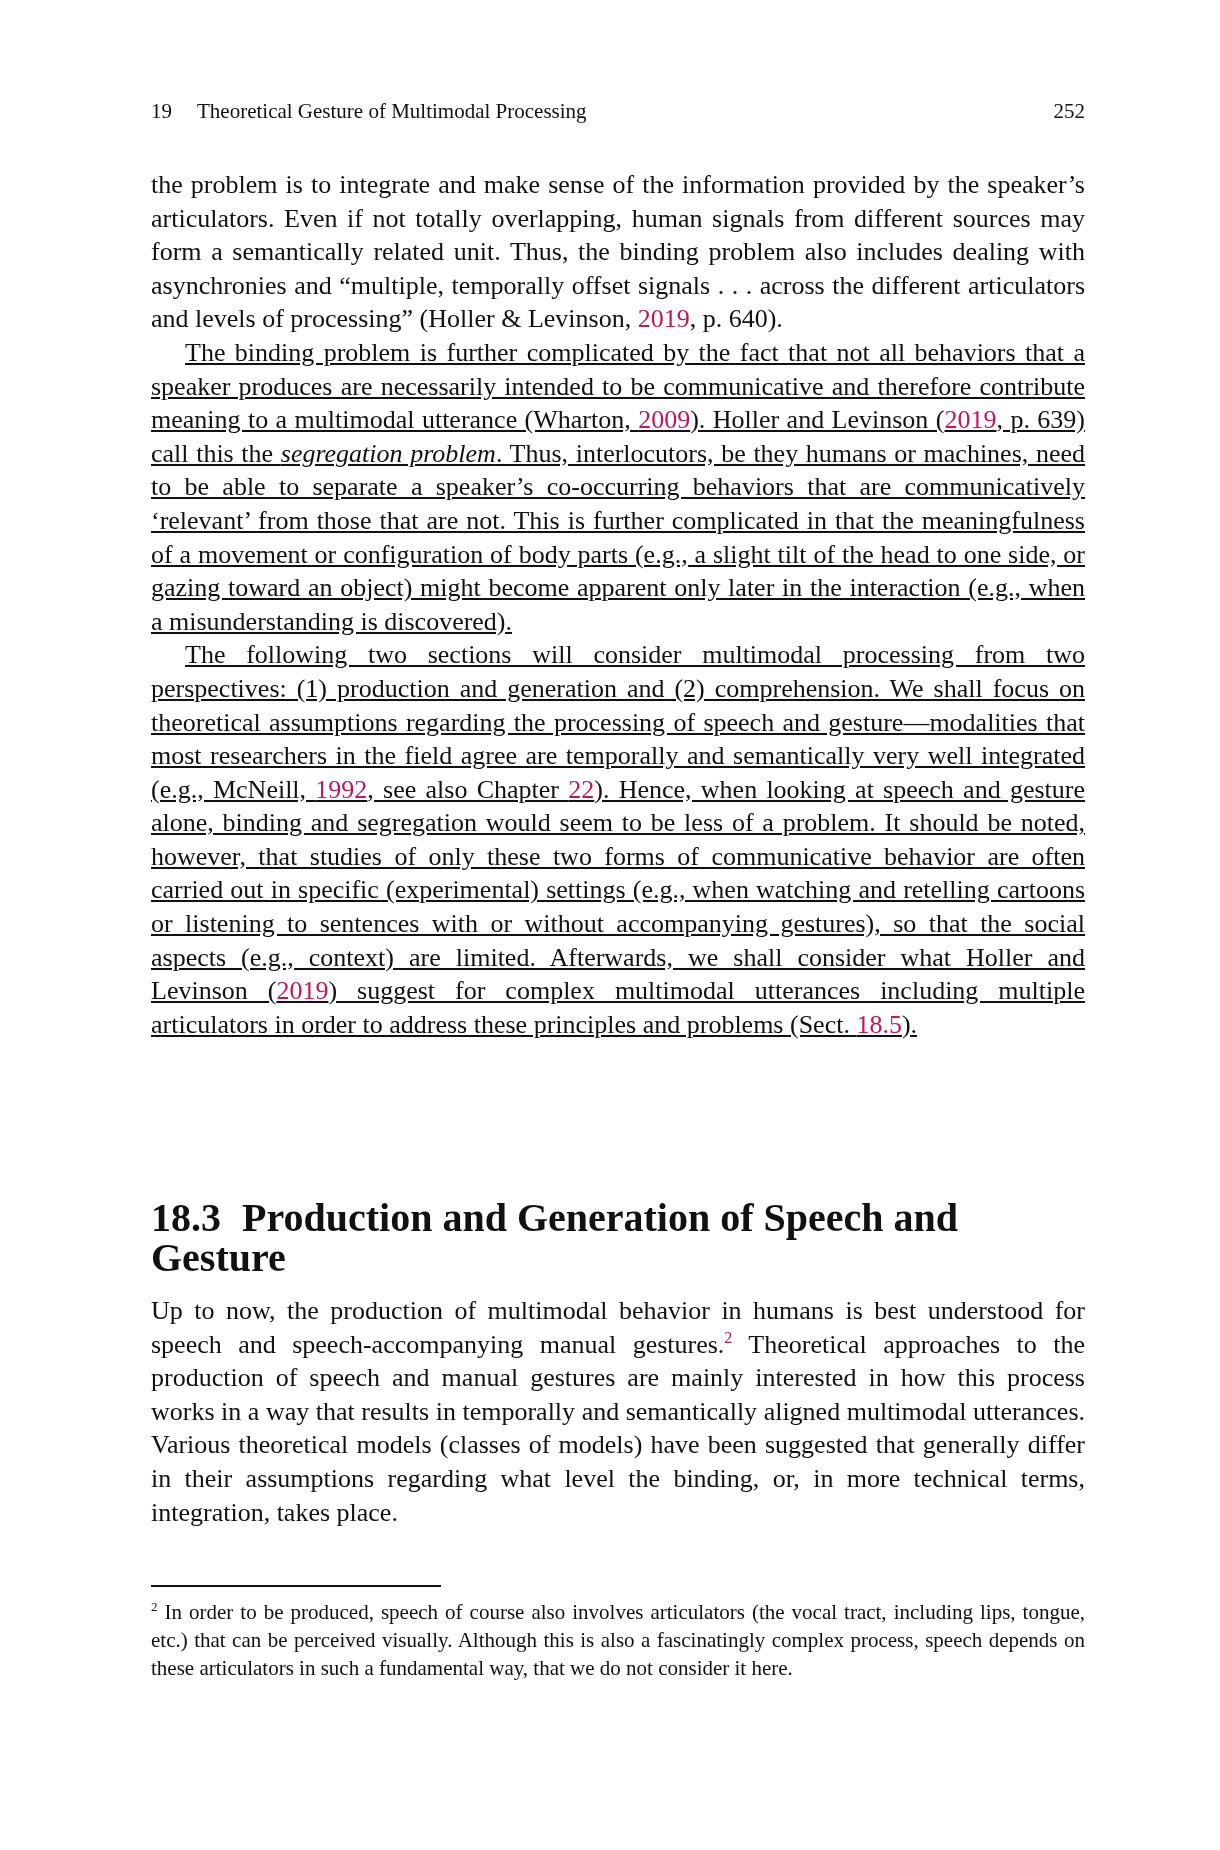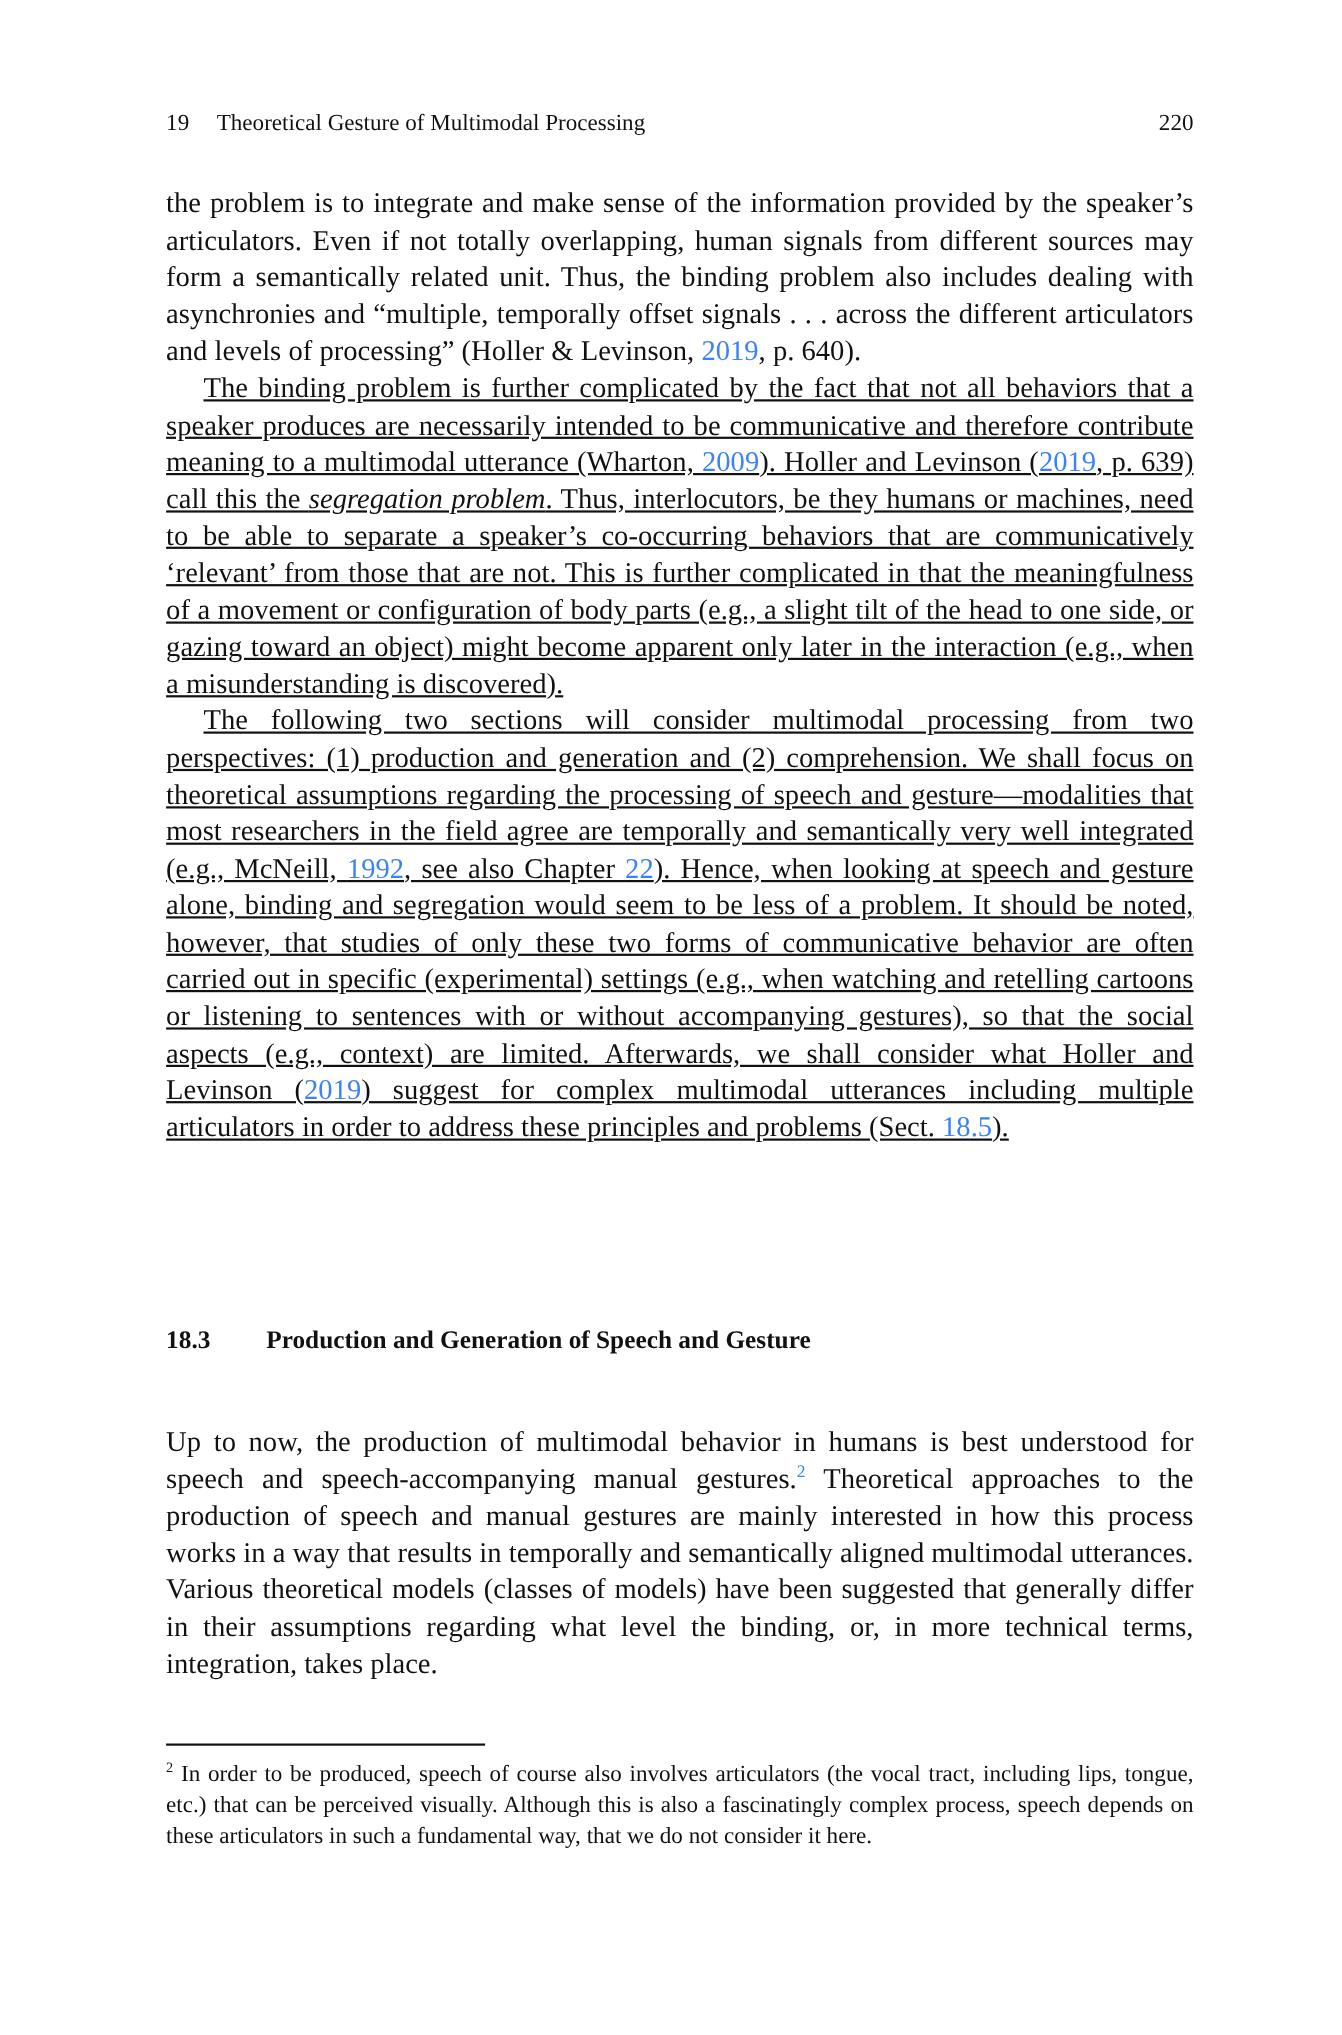--- a/index.html
+++ b/index.html
@@ -6,39 +6,39 @@
   body { width: 1220px; height: 1850px; position: relative; overflow: hidden;
          font-family: "Liberation Serif", "DejaVu Serif", serif; color: #111; }
   .running-head { position: absolute; left: 151px; top: 98px; width: 934px; height: 26px;
                   font-size: 21px; line-height: 26px; }
   .running-head .chap-num { display: inline-block; width: 46px; }
   .running-head .page-num { position: absolute; right: 0; top: 0; }
   .body { position: absolute; left: 151px; top: 168px; width: 934px;
           font-size: 26px; line-height: 33.6px; text-align: justify; hyphens: manual; }
   .body p { margin: 0; }
   .body p.indent { text-indent: 34px; text-decoration: underline; }
-  a.ref { color: #3b82f6; text-decoration: none; }
+  a.ref { color: #be185d; text-decoration: none; }
   .section-heading { position: absolute; left: 151px; top: 1198px; width: 934px;
-                     font-size: 23px; font-weight: bold; line-height: 40px; }
+                     font-size: 40px; font-weight: bold; line-height: 40px; }
   .section-heading .sec-num { display: inline-block; width: 91px; }
   .section-body { position: absolute; left: 151px; top: 1294px; width: 934px;
                   font-size: 26px; line-height: 33.6px; text-align: justify; }
   .section-body p { margin: 0; }
   sup.fnmark { font-size: 16px; line-height: 0; vertical-align: 10px; }
   .fn-rule { position: absolute; left: 151px; top: 1585px; width: 290px; height: 2px; background: #111; }
   .footnote { position: absolute; left: 151px; top: 1598px; width: 934px;
               font-size: 21px; line-height: 28px; text-align: justify; }
   .footnote sup { font-size: 13px; vertical-align: 8px; line-height: 0; }
 </style>
 </head>
 <body>
 
 <div class="running-head">
   <span class="chap-num">19</span><span>Theoretical Gesture of Multimodal Processing</span>
-  <span class="page-num">220</span>
+  <span class="page-num">252</span>
 </div>
 
 <div class="body">
   <p><span>the problem is to integrate and make sense of the information provided by the speaker’s articulators. Even if not totally overlapping, human signals from different sources may form a semantically related unit. Thus, the binding problem also includes dealing with asynchronies and “multiple, temporally offset signals . . . across the different articulators and levels of processing” (Holler &amp; Levinson, </span><a class="ref">2019</a><span>, p. 640).</span></p>
   <p class="indent"><span>The binding problem is further complicated by the fact that not all behaviors that a speaker produces are necessarily intended to be communicative and therefore contribute meaning to a multimodal utterance (Wharton, </span><a class="ref">2009</a><span>). Holler and Levinson (</span><a class="ref">2019</a><span>, p. 639) call this the </span><em>segregation problem</em><span>. Thus, interlocutors, be they humans or machines, need to be able to separate a speaker’s co-occurring behaviors that are communicatively ‘relevant’ from those that are not. This is further complicated in that the meaningfulness of a movement or configuration of body parts (e.g., a slight tilt of the head to one side, or gazing toward an object) might become apparent only later in the interaction (e.g., when a misunderstanding is discovered).</span></p>
   <p class="indent"><span>The following two sections will consider multimodal processing from two perspectives: (1) production and generation and (2) comprehension. We shall focus on theoretical assumptions regarding the processing of speech and gesture—modalities that most researchers in the field agree are temporally and semantically very well integrated (e.g., McNeill, </span><a class="ref">1992</a><span>, see also Chapter </span><a class="ref">22</a><span>). Hence, when looking at speech and gesture alone, binding and segregation would seem to be less of a problem. It should be noted, however, that studies of only these two forms of communicative behavior are often carried out in specific (experimental) settings (e.g., when watching and retelling cartoons or listening to sentences with or without accompanying gestures), so that the social aspects (e.g., context) are limited. Afterwards, we shall consider what Holler and Levinson (</span><a class="ref">2019</a><span>) suggest for complex multimodal utterances including multiple articulators in order to address these principles and problems (Sect. </span><a class="ref">18.5</a><span>).</span></p>
 </div>
 
 <h2 class="section-heading" style="margin:0;">
   <span class="sec-num">18.3</span><span>Production and Generation of Speech and Gesture</span>

